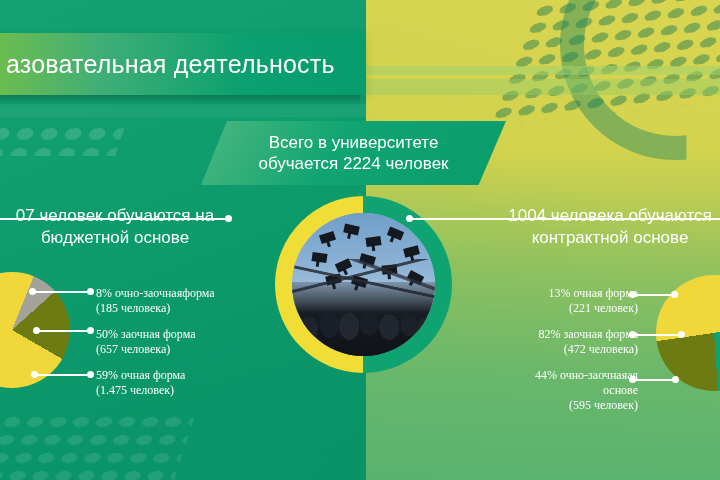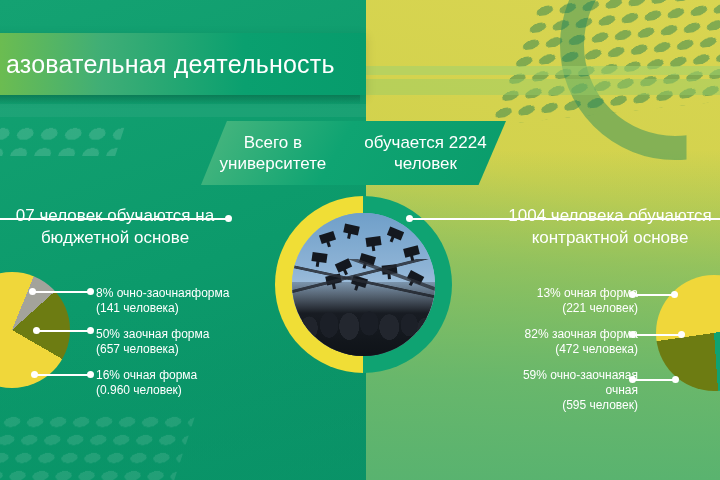--- a/index.html
+++ b/index.html
@@ -85,21 +85,21 @@
   .title-shadow {
     position:absolute; left:-40px; top:95px; width:400px; height:10px;
     background:linear-gradient(180deg,rgba(0,60,40,.22),rgba(0,60,40,0));
   }
 
   
   .subtitle {
     position:absolute; left:201px; top:121px; width:305px; height:64px;
     background:linear-gradient(120deg,#4cb77f 0%,#0fa472 45%,#0a9c6b 100%);
     clip-path:polygon(8.5% 0%, 100% 0%, 91% 100%, 0% 100%);
-    display:flex; flex-direction:row; align-items:center; justify-content:center;
+    display:flex; flex-direction:column; align-items:center; justify-content:center;
     text-align:center;
   }
   .subtitle span {
     color:#ffffff; font-size:17px; line-height:21px; font-weight:400; display:block;
   }
 
   
   .circle-ring {
     position:absolute; left:275px; top:196px; width:177px; height:177px;
     border-radius:50%;
@@ -180,21 +180,21 @@
 
   
   .legend-left {
     position:absolute; left:96px; top:286px; width:180px;
     color:#ffffff; font-size:12px; line-height:15px; text-align:left;
   }
   .legend-right {
     position:absolute; left:466px; top:286px; width:172px;
     color:#ffffff; font-size:12px; line-height:15px; text-align:right;
   }
-  .li { margin-bottom:11px; }
+  .li { margin-bottom:11px;font-family:Liberation Serif, serif; }
   .li .l2 { display:block; }
 </style>
 </head>
 <body>
 
 <div id="slide">
 
   <div class="bg-left"></div>
   <div class="bg-right"></div>
   <div class="bg-right-green-wash"></div>
@@ -275,41 +275,41 @@
   <div class="conn" style="left:633px; top:334px; width:49px;"></div>
   <div class="dot" style="left:678px; top:331px;"></div>
 
   <div class="dot" style="left:629px; top:376px;"></div>
   <div class="conn" style="left:633px; top:379px; width:43px;"></div>
   <div class="dot" style="left:672px; top:376px;"></div>
 
   <div class="legend-left">
     <div class="li">
       <span>8% очно-заочнаяформа</span>
-      <span class="l2">(141 человека)</span>
+      <span class="l2">(185 человека)</span>
     </div>
     <div class="li">
       <span>50% заочная форма</span>
       <span class="l2">(657 человека)</span>
     </div>
     <div class="li">
-      <span>16% очная форма</span>
-      <span class="l2">(0.960 человек)</span>
+      <span>59% очная форма</span>
+      <span class="l2">(1.475 человек)</span>
     </div>
   </div>
 
   <div class="legend-right">
     <div class="li">
       <span>13% очная форма</span>
       <span class="l2">(221 человек)</span>
     </div>
     <div class="li">
       <span>82% заочная форма</span>
       <span class="l2">(472 человека)</span>
     </div>
     <div class="li">
-      <span>59% очно-заочнаяая</span>
-      <span class="l2">очная</span>
+      <span>44% очно-заочнаяая</span>
+      <span class="l2">основе</span>
       <span class="l2">(595 человек)</span>
     </div>
   </div>
 
 </div>
 
 </body></html>

